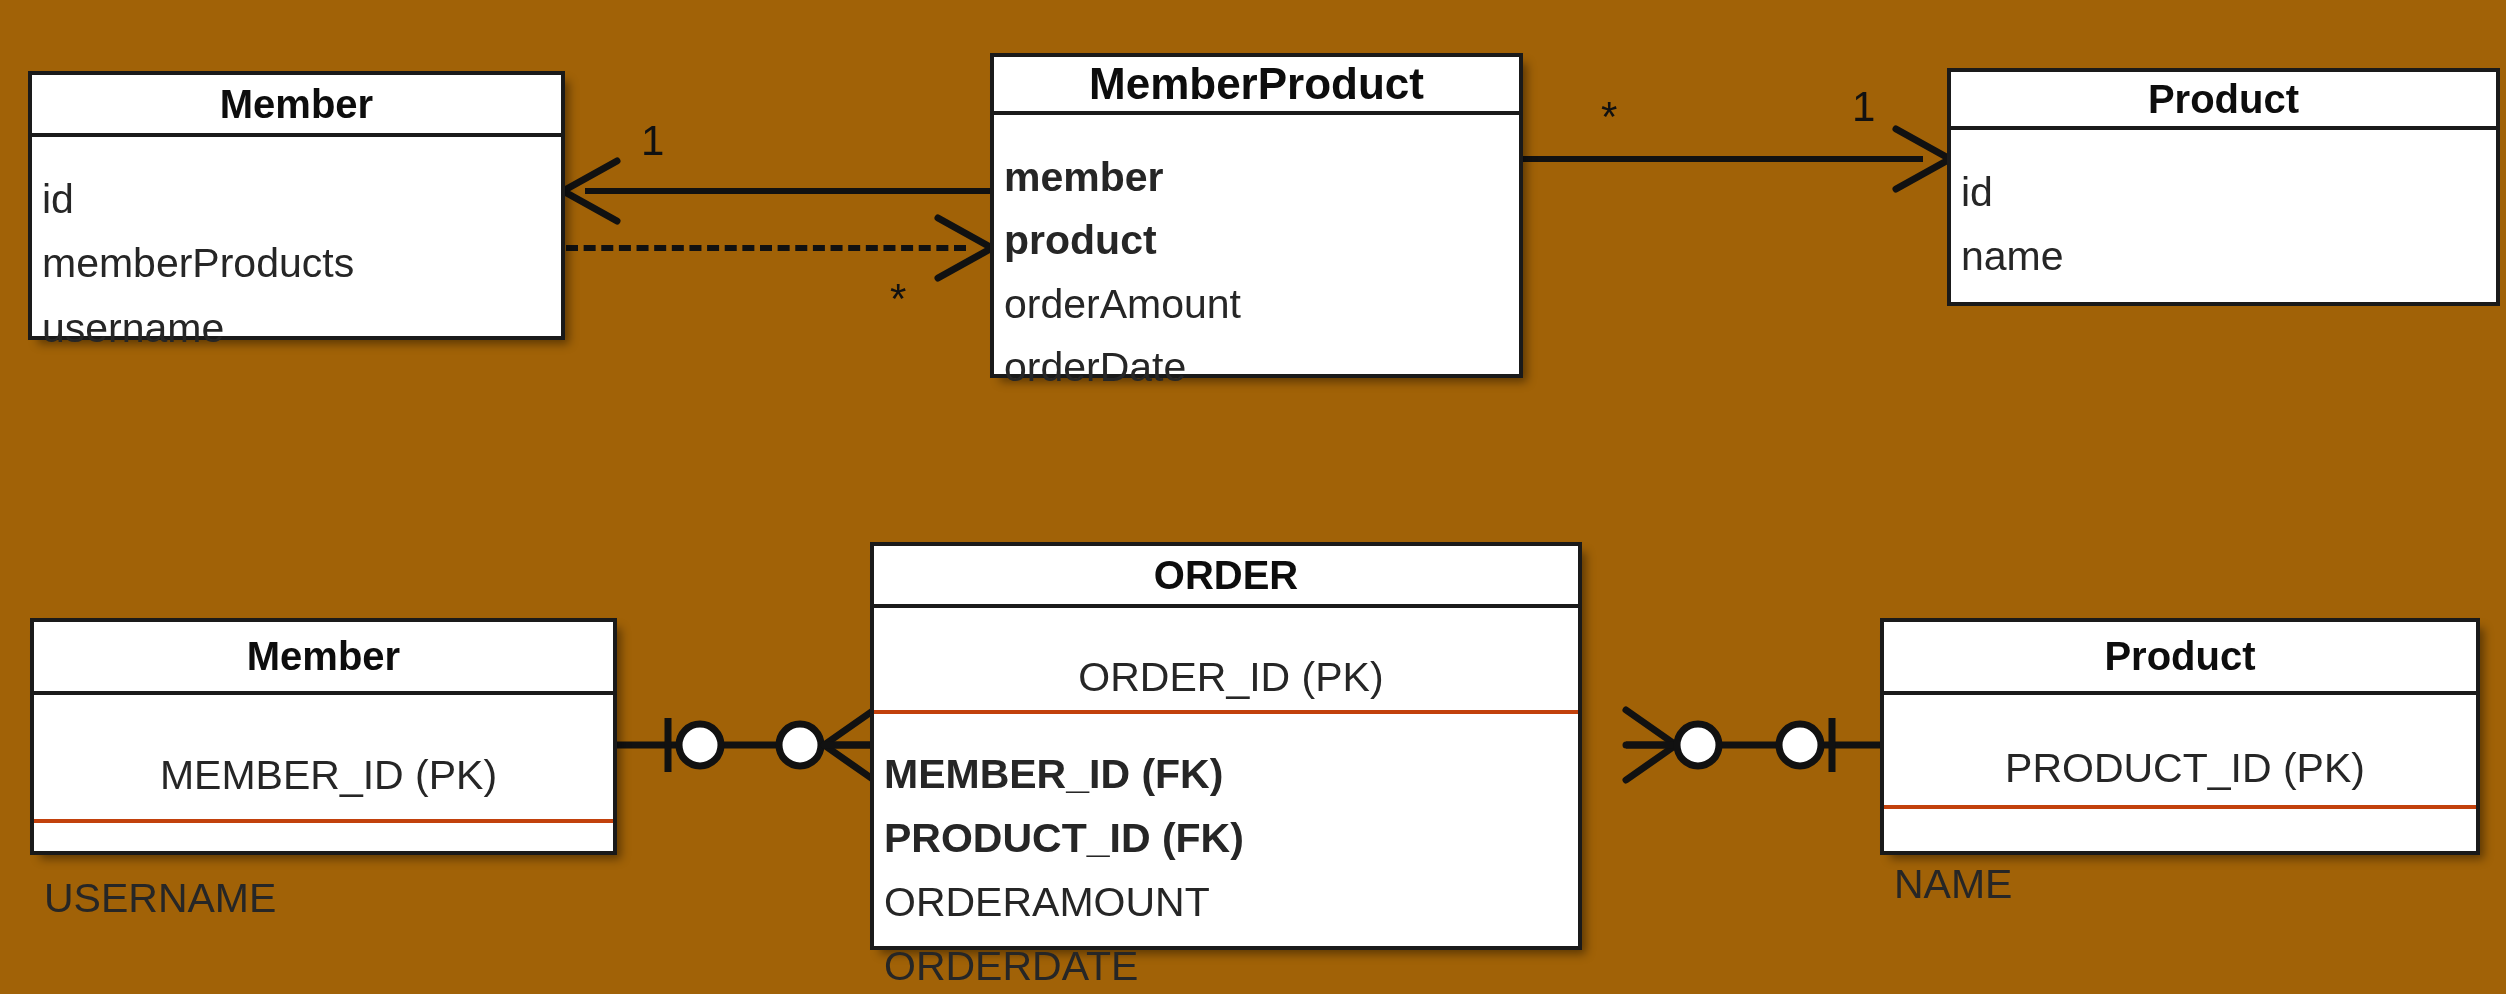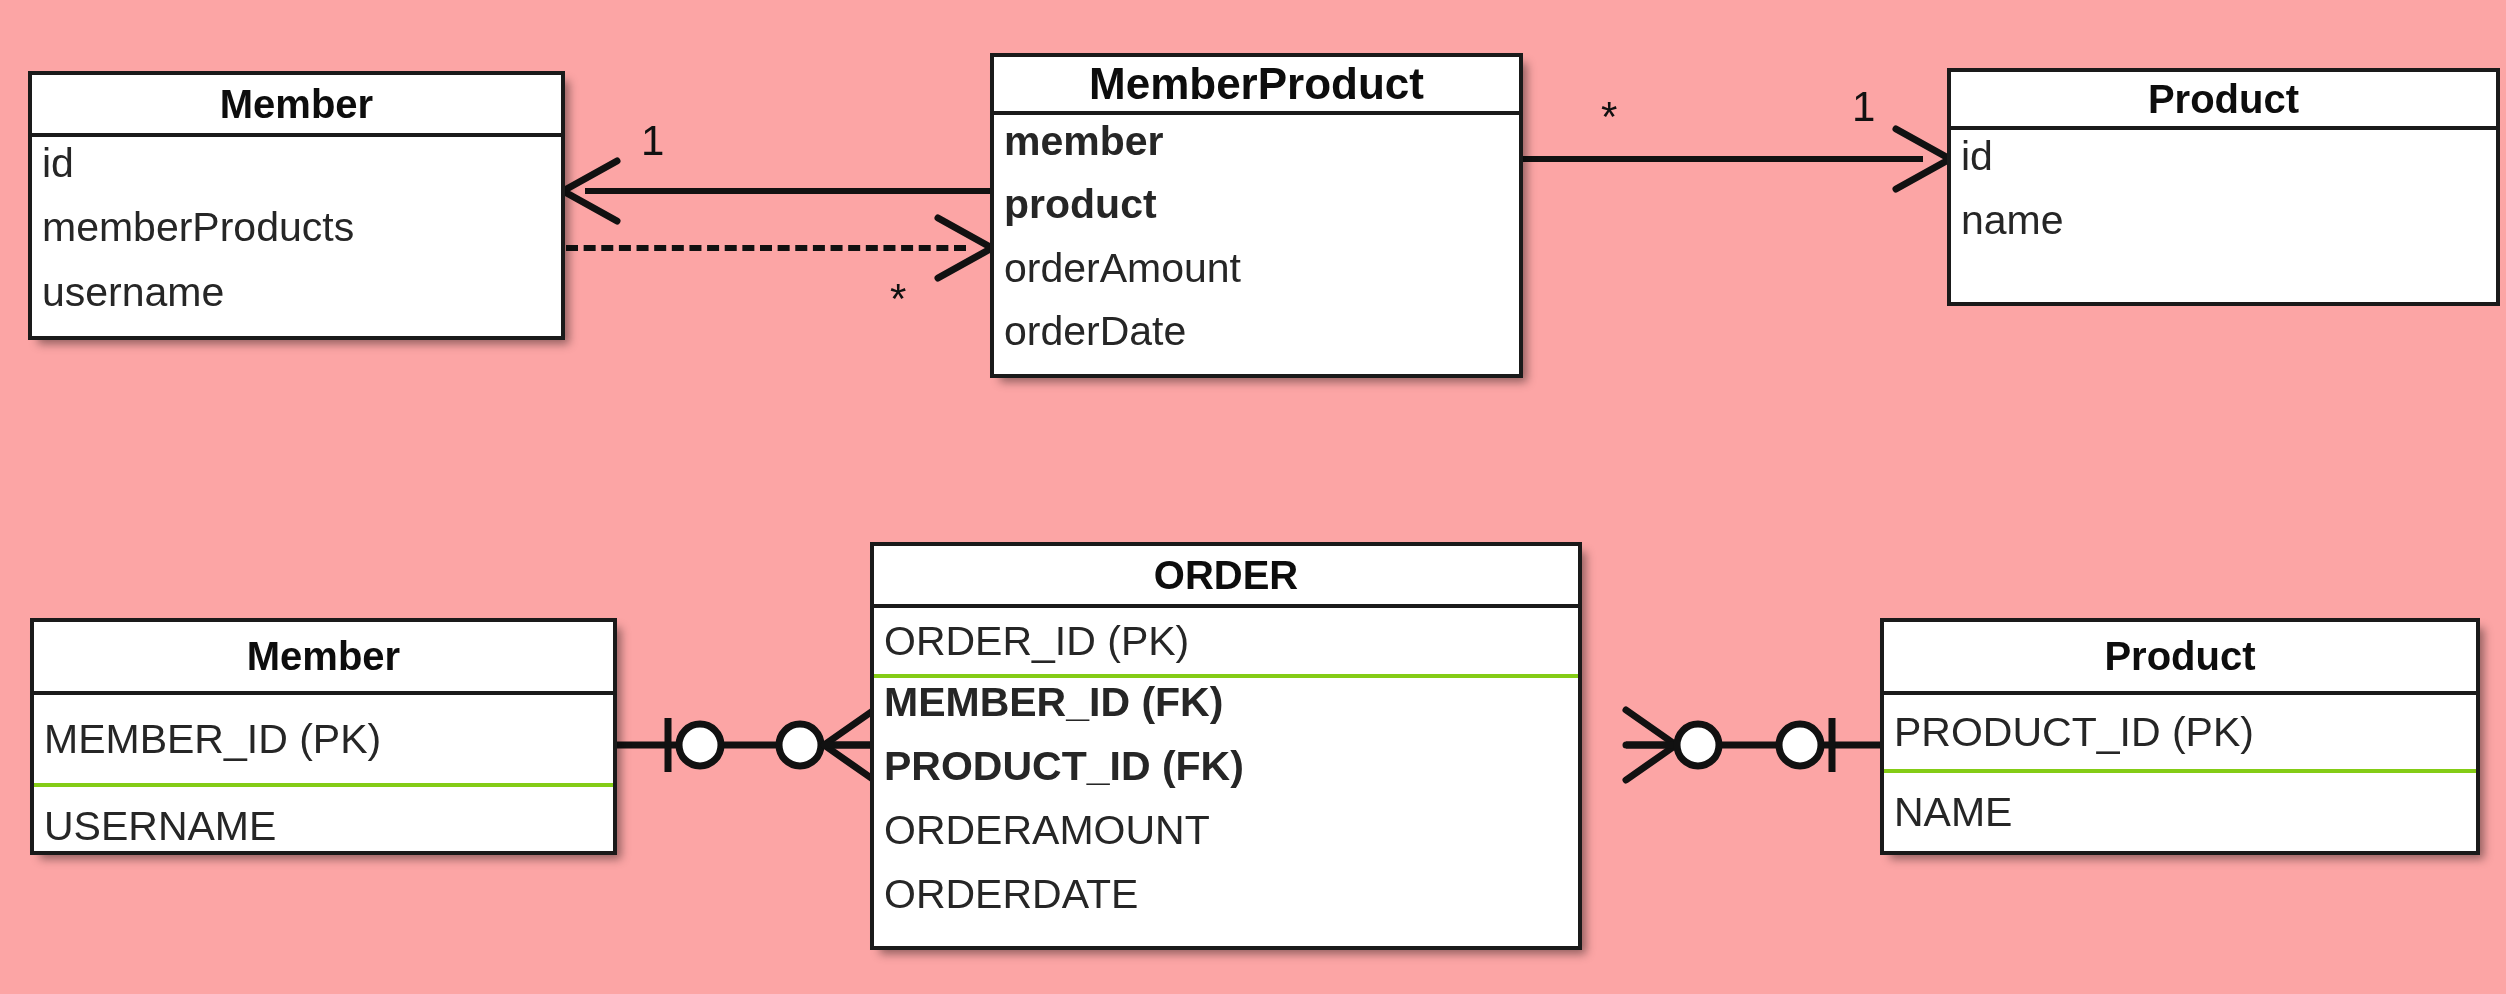--- a/index.html
+++ b/index.html
@@ -5,21 +5,21 @@
 <style>
   html, body {
     margin: 0;
     padding: 0;
     background: #ffffff;
   }
   #canvas {
     position: relative;
     width: 2506px;
     height: 994px;
-    background: #fca5a5;
+    background: #a16207;
     font-family: "Liberation Sans", sans-serif;
     overflow: hidden;
   }
 
   
   .box {
     position: absolute;
     box-sizing: border-box;
     background: #ffffff;
     border: 4px solid #1a1a1a;
@@ -42,22 +42,23 @@
   .box-title.div-below { border-bottom: 4px solid #1a1a1a; }
 
   .compartment {
     box-sizing: border-box;
     padding: 0 0 0 10px;
     color: #262626;
     display: flex;
     flex-direction: column;
     justify-content: flex-start;
     overflow: hidden;
-  }
-  .compartment.div-below { border-bottom: 4px solid #84cc16; }
+    margin-top: 36px;
+  }
+  .compartment.div-below { border-bottom: 4px solid #c2410c; text-align: center; }
   .attr {
     white-space: nowrap;
     line-height: 1.0;
   }
   .attr.bold { font-weight: bold; }
 
   
   .hline {
     position: absolute;
     background: #111111;

